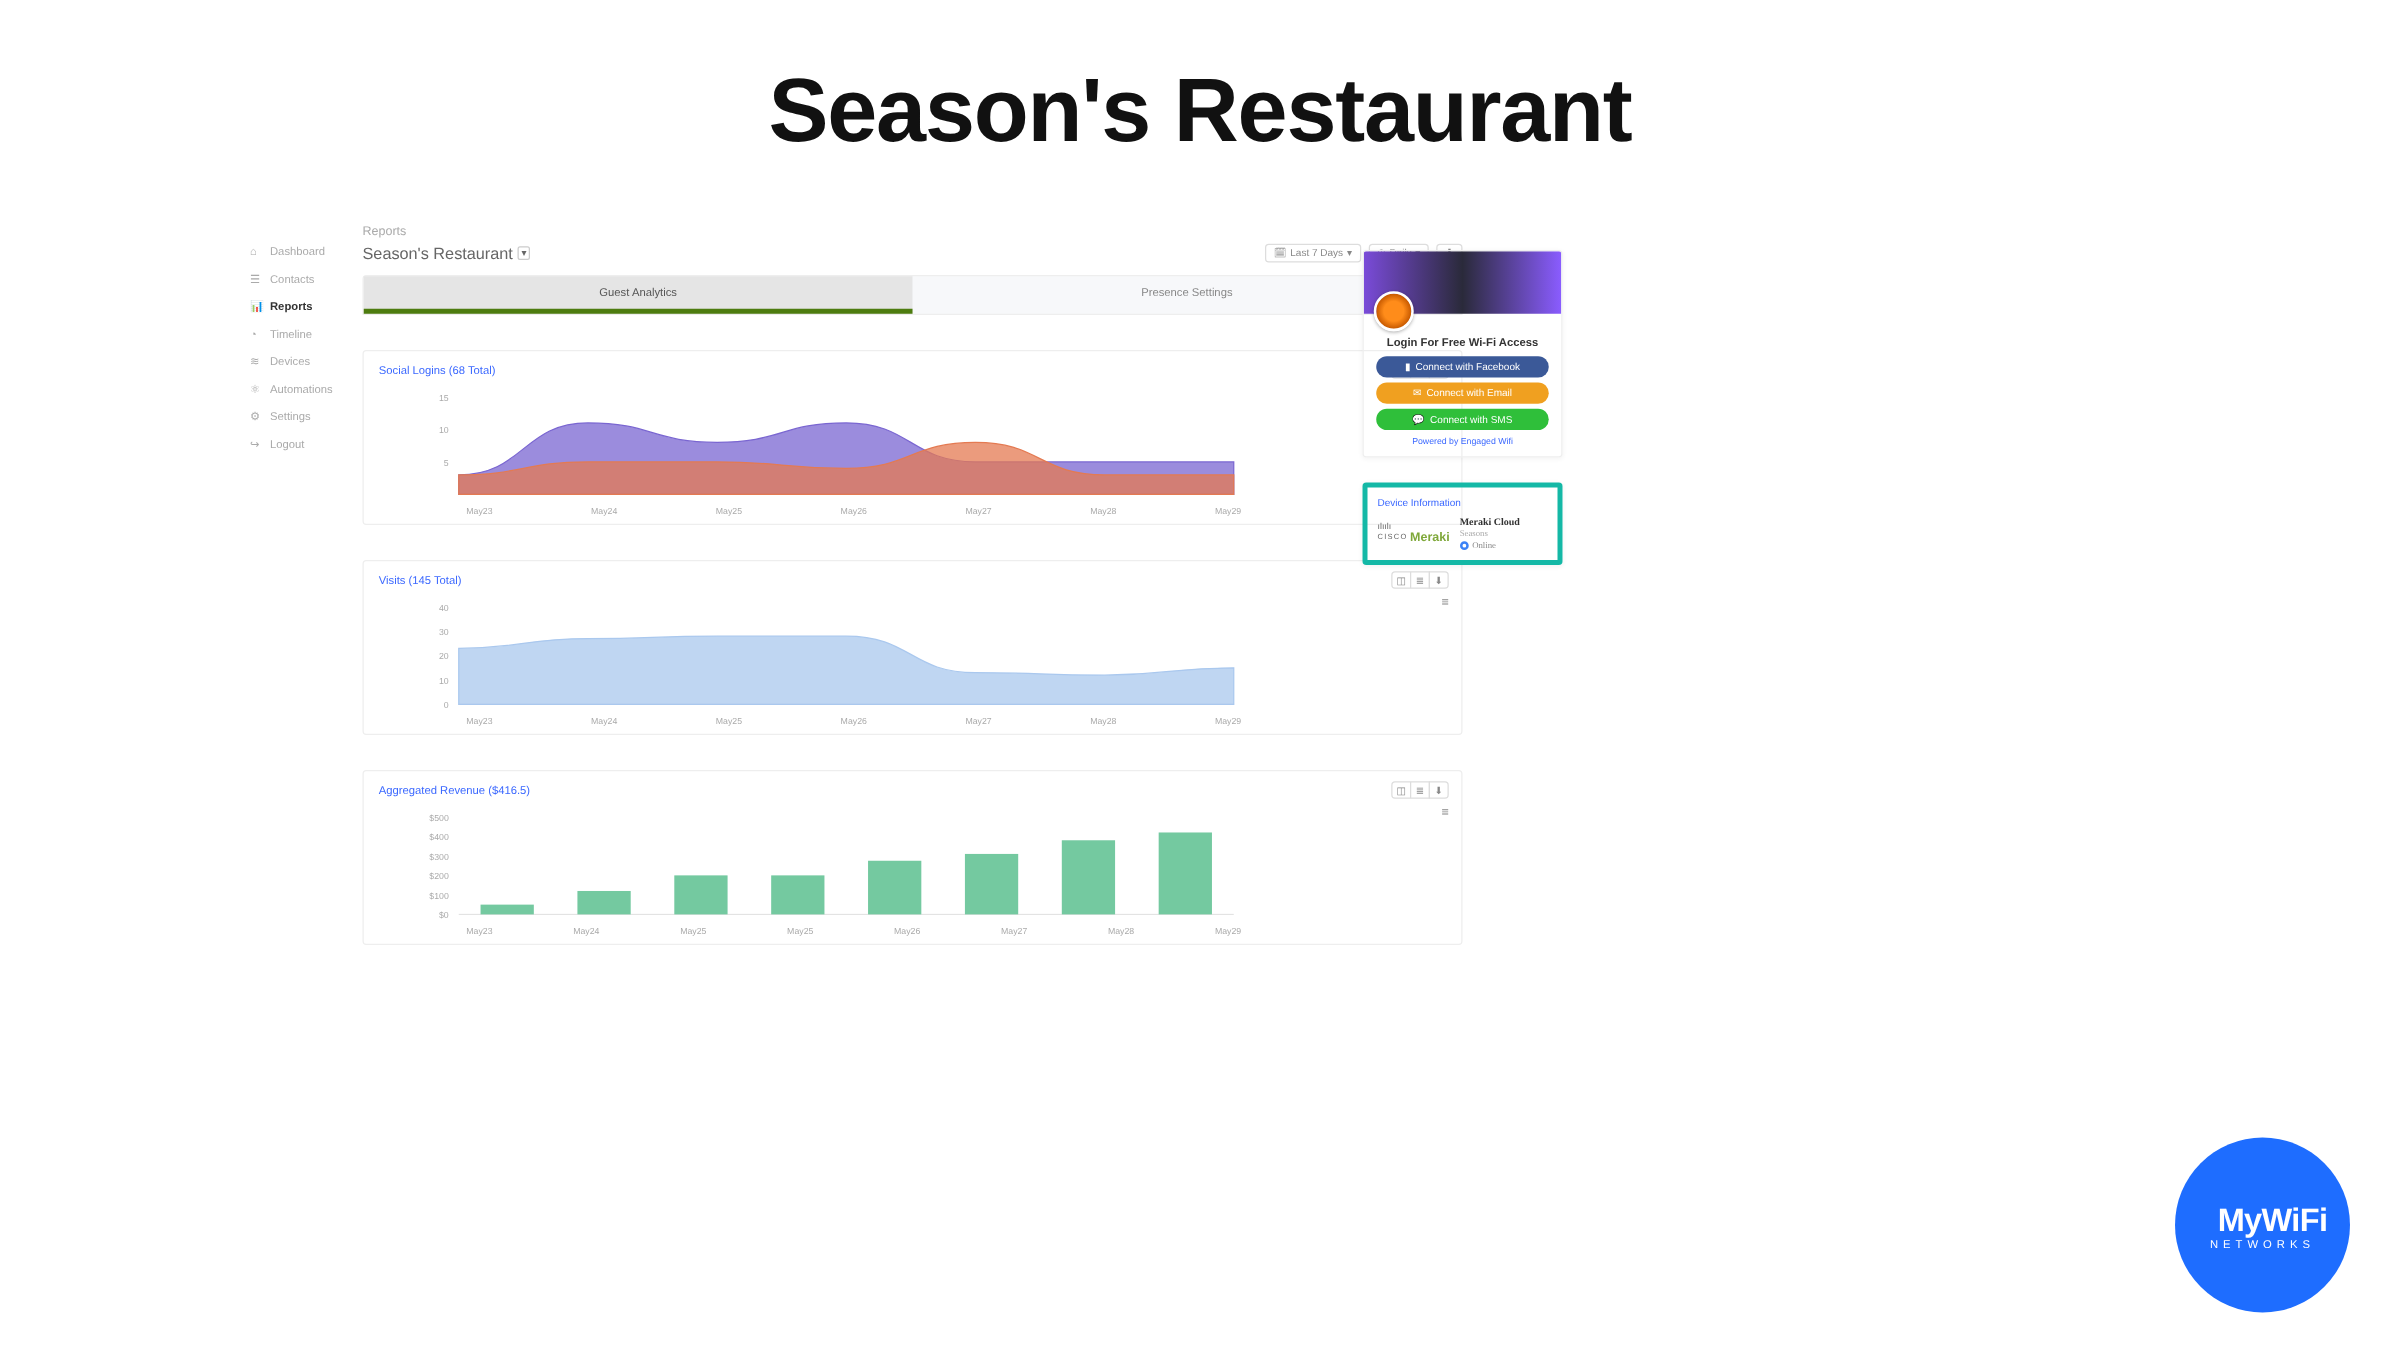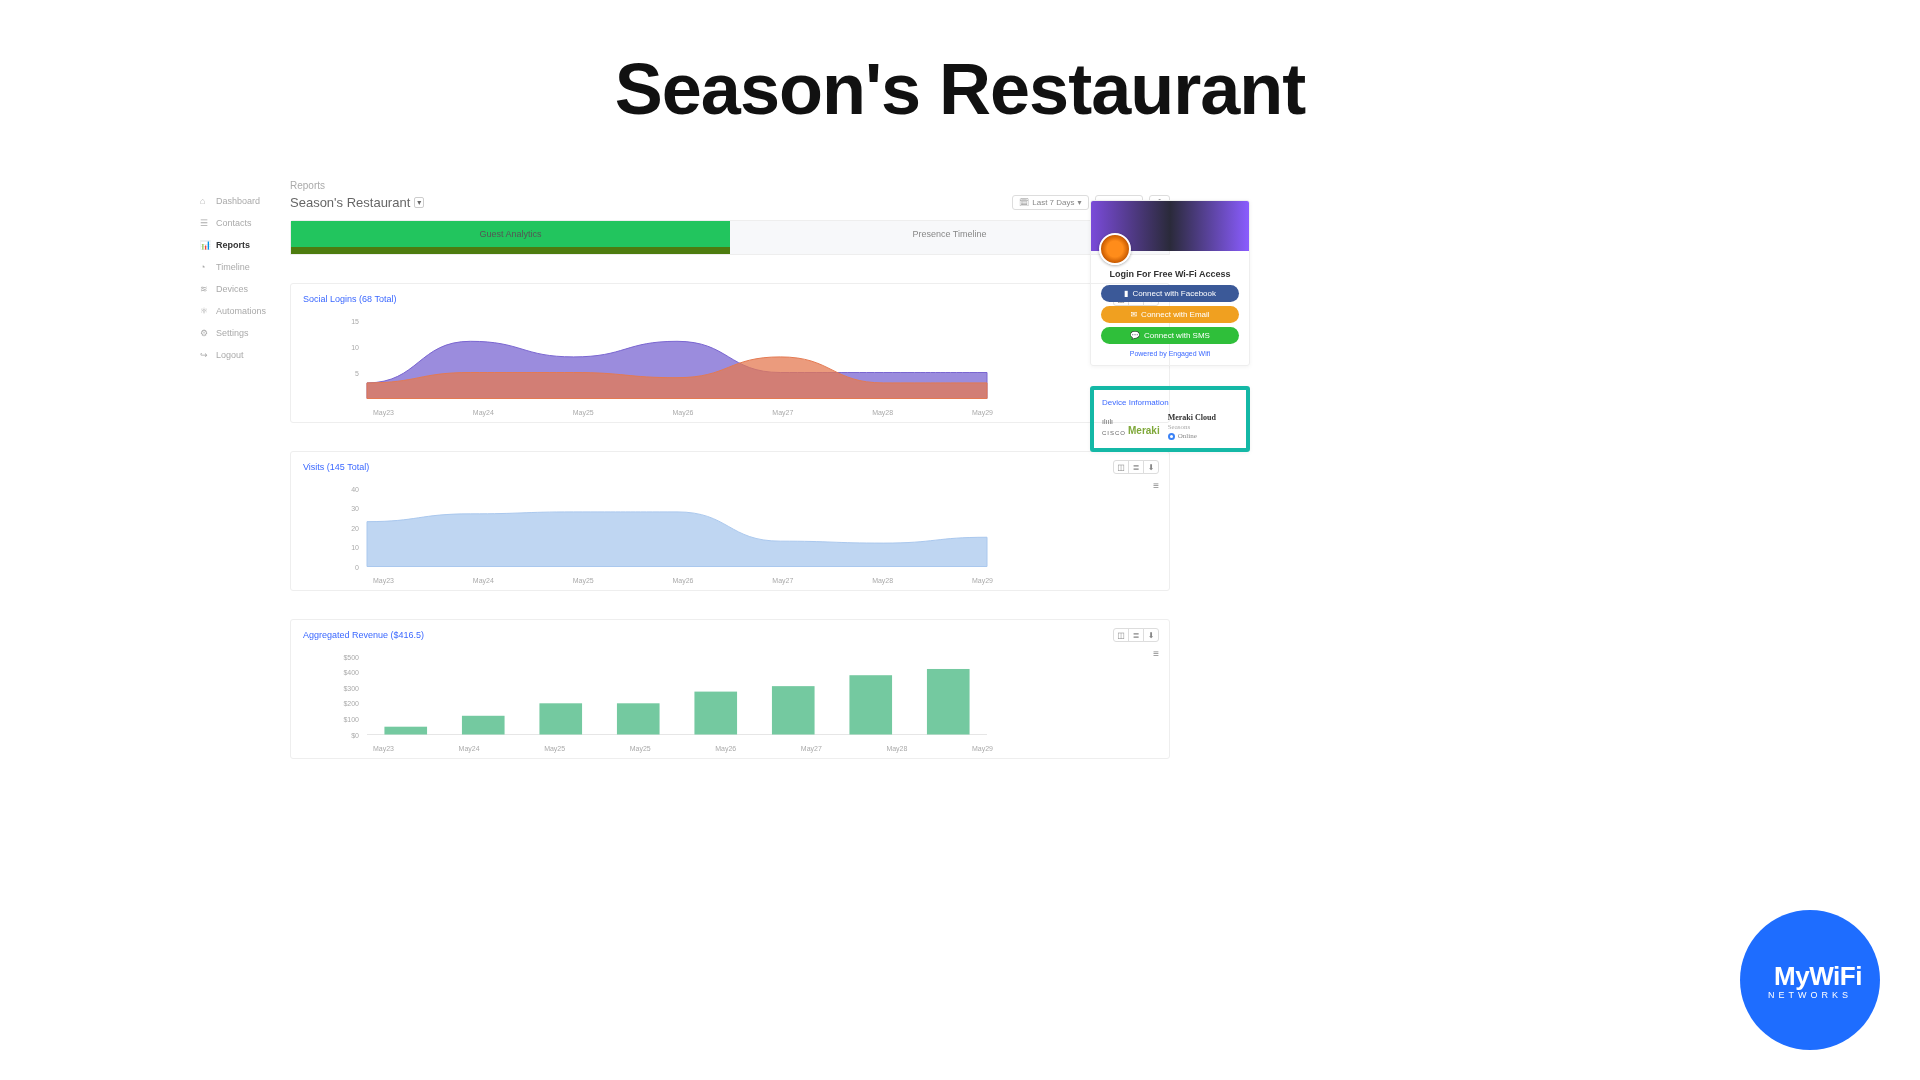--- a/index.html
+++ b/index.html
@@ -11,21 +11,21 @@
 .side-item.active { color: #333; font-weight: 600; }
 .side-ico { width: 10px; height: 10px; display:inline-block; }
 .main { position: absolute; left: 90px; top: 0; width: 880px; height: 560px; }
 .reports-label { font-size: 10px; color: #aaa; }
 .venue-row { display:flex; align-items:center; justify-content:space-between; margin-top: 4px; }
 .venue-name { font-size: 13px; color: #666; display:flex; align-items:center; gap:4px;}
 .toolbar { display:flex; gap:6px; align-items:center; font-size:8px; color:#888;}
 .pill { border:1px solid #ddd; border-radius:3px; padding:2px 6px; display:flex; align-items:center; gap:3px; background:#fff;}
 .tabs { display:flex; background:#f7f8fa; margin-top:10px; border:1px solid #eee; border-radius:3px 3px 0 0;}
 .tab { flex:1; text-align:center; font-size:9px; padding:8px 0; color:#888; cursor:pointer;}
-.tab.active { background:#22c55e; color:#555; border-bottom:7px solid #4d7c0f; }
+.tab.active { background:#e5e5e5; color:#555; border-bottom:4px solid #4d7c0f; }
 .card { border:1px solid #eee; border-radius:3px; margin-top:28px; padding:10px 12px 6px 12px; position:relative;}
 .card-title { font-size:9px; color:#3b68ff; }
 .mini-toolbar { position:absolute; right:10px; top:8px; display:flex; gap:0;}
 .mini-btn { width:16px; height:14px; border:1px solid #ddd; background:#fff; display:flex; align-items:center; justify-content:center; font-size:8px; color:#888; margin-left:-1px;}
 .mini-btn:first-child{ border-radius:3px 0 0 3px;}
 .mini-btn:last-child{ border-radius:0 3px 3px 0;}
 .burger { position:absolute; right:10px; top:28px; font-size:10px; color:#888; cursor:pointer;}
 .chart-wrap { margin-top:8px; }
 svg.chart { width: 720px; height: 95px; display:block; margin-left:4px;}
 .xaxis { display:flex; font-size:7px; color:#aaa; margin-left:70px; width:620px; justify-content:space-between; margin-top:2px;}
@@ -112,21 +112,21 @@
           <span>▾</span>
         </div>
         <div class="pill">
           <span>⬇</span>
         </div>
       </div>
     </div>
 
     <div class="tabs" id="tabs">
         <div class="tab active">Guest Analytics</div>
-        <div class="tab">Presence Timeline</div>
+        <div class="tab">Presence Settings</div>
       </div>
 
     <div id="cards">
         <div class="card">
           <div class="card-title">Social Logins (68 Total)</div>
           <div class="mini-toolbar">
             <div class="mini-btn">◫</div>
             <div class="mini-btn">≣</div>
             <div class="mini-btn">⬇</div>
           </div>
@@ -243,21 +243,21 @@
         </div>
       </div>
     <div class="powered">Powered by Engaged Wifi</div>
   </div>
 
   <div class="dev-panel">
     <div class="dev-title">Device Information</div>
     <div class="dev-row">
       <div>
         <div class="cisco-mark">ılıılı</div>
-        <div style="display:flex;gap:2px;align-items:flex-end;">
+        <div style="display:flex;gap:2px;align-items:center;">
           <span class="cisco-mark" style="font-size:6px;letter-spacing:1px;text-transform:uppercase;">cisco</span>
           <span class="meraki-mark">Meraki</span>
         </div>
       </div>
       <div class="dev-meta">
         <span class="dev-name">Meraki Cloud</span>
         <span class="dev-sub">Seasons</span>
         <span class="dev-status">
           <span class="dot-online"></span>
           <span>Online</span>

